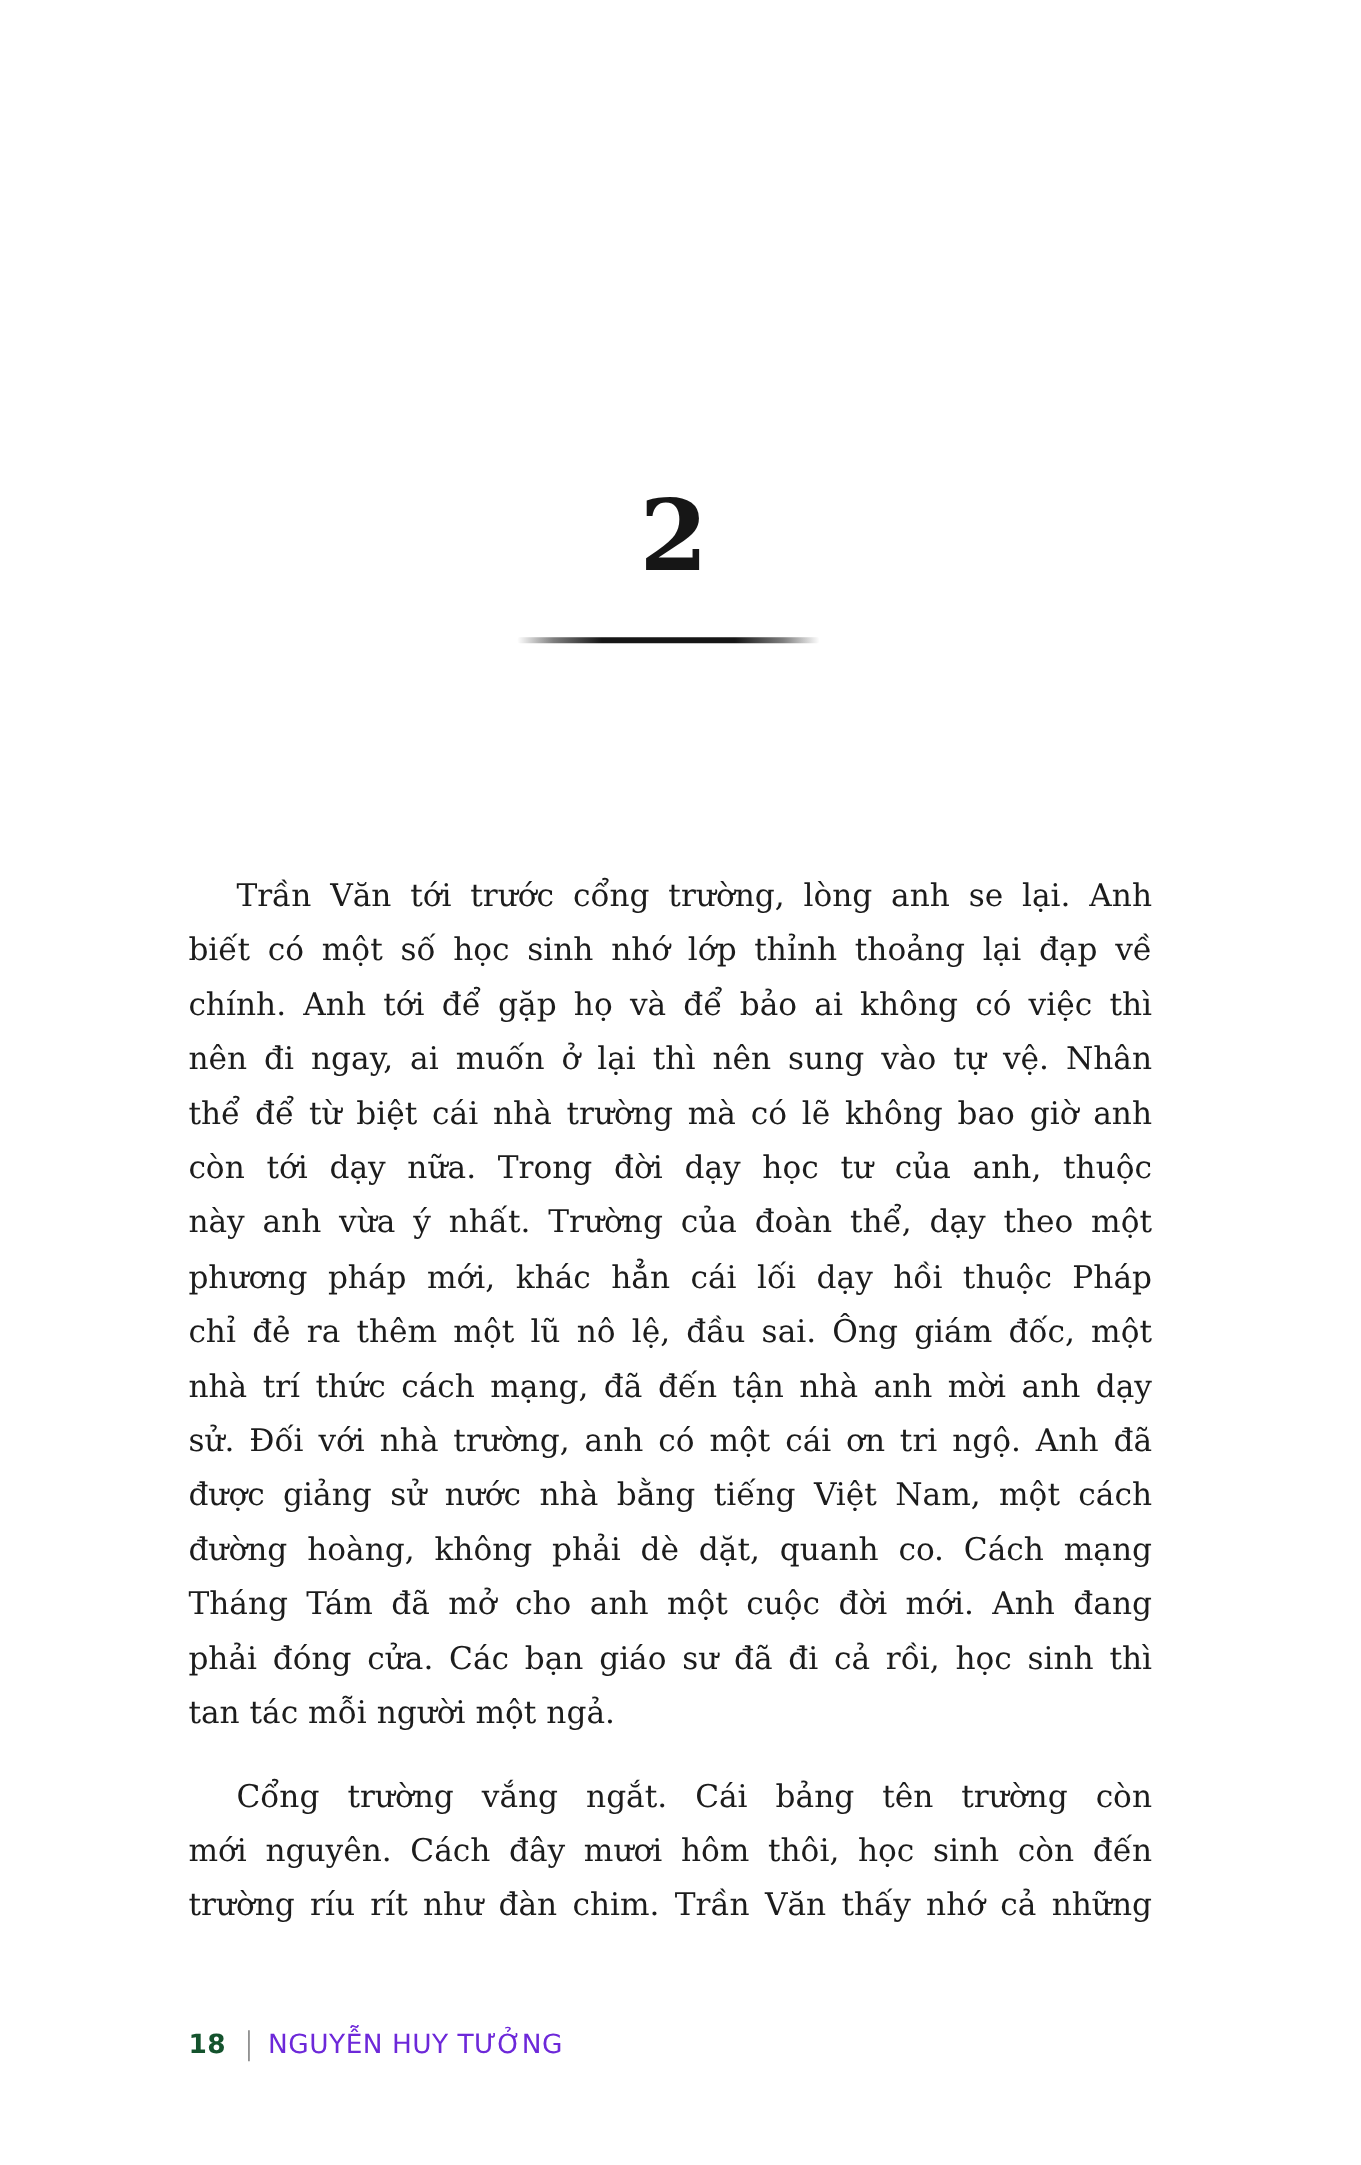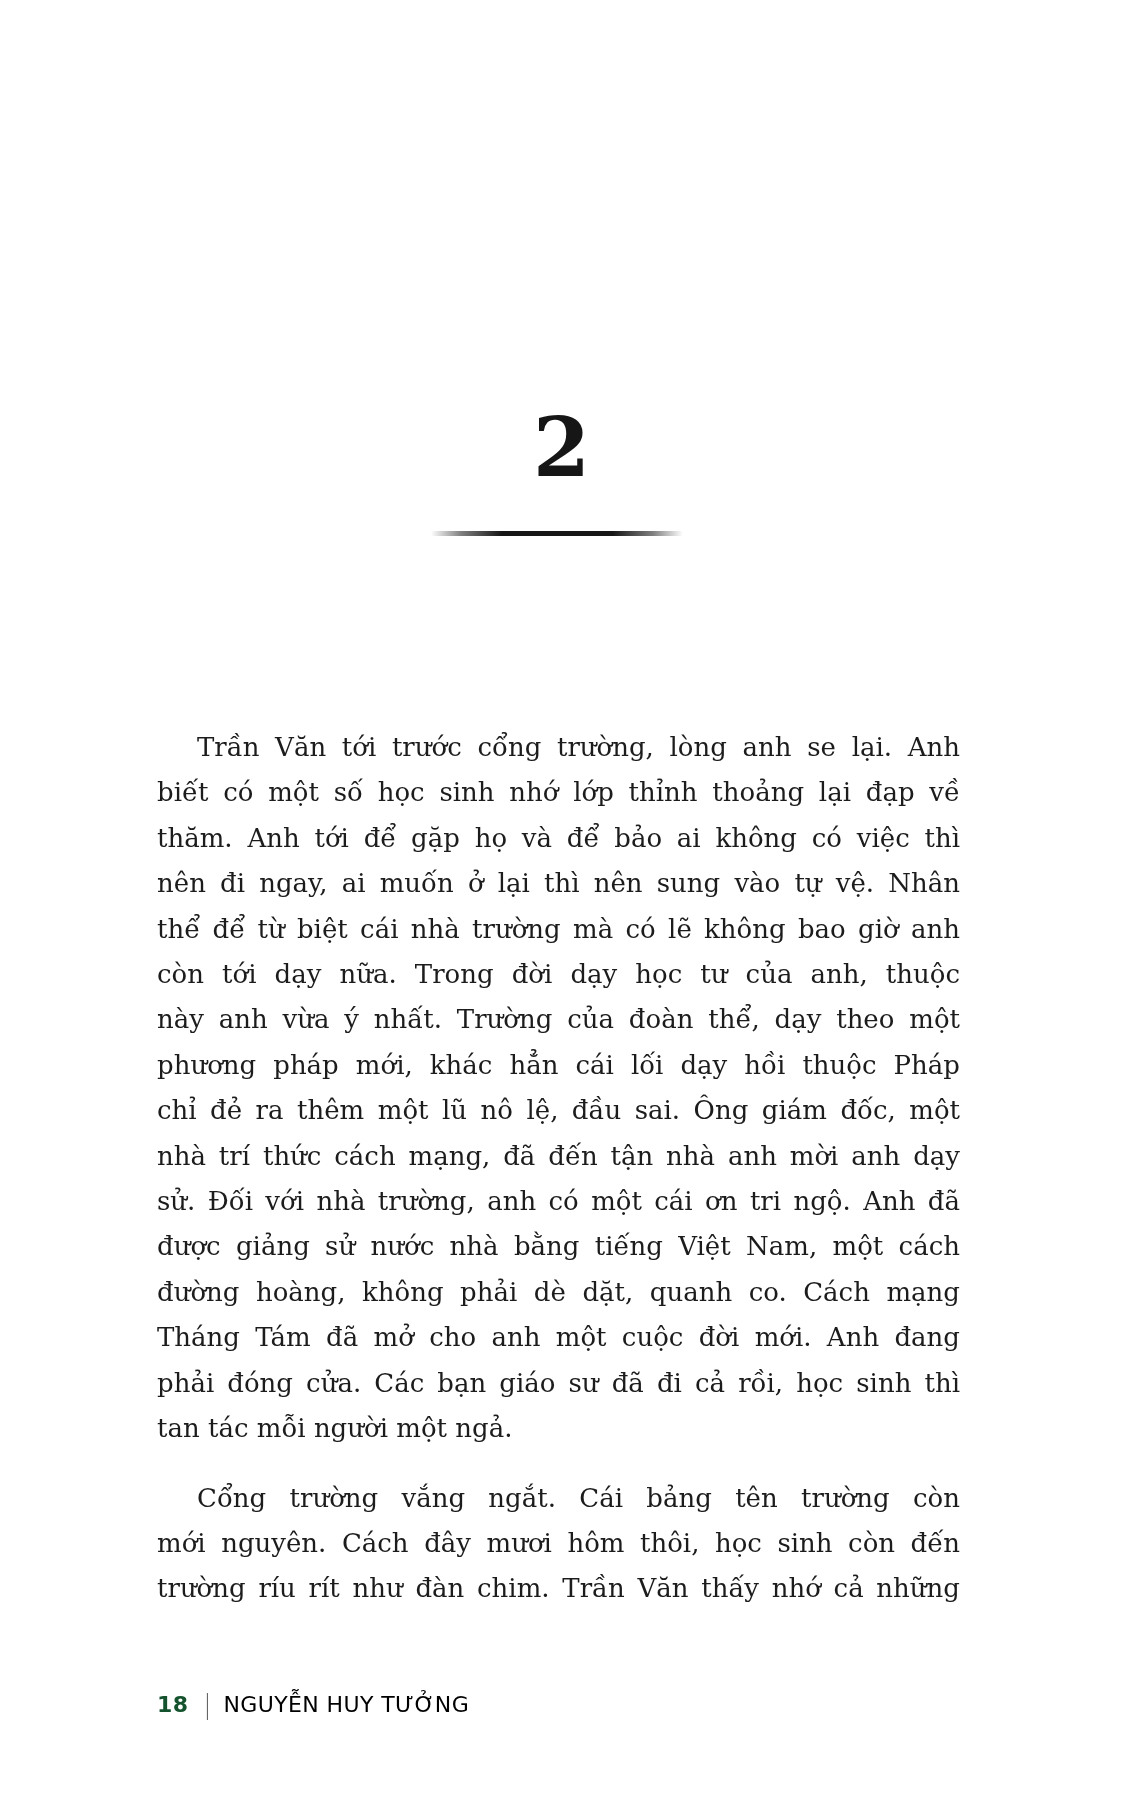--- a/index.html
+++ b/index.html
@@ -87,38 +87,38 @@
   }
   .footer-separator {
     font-weight: 200;
     font-size: 26px;
     color: #3a3a3a;
     margin: 0 12px 0 14px;
     transform: scaleX(0.7);
   }
   .author-name {
     letter-spacing: 0.4px;
-    color: #000000;
+    color: #6d28d9;
   }
 </style>
 </head>
 <body>
 
 <div class="page">
 
   <header>
     <div class="chapter-number">2</div>
     <div class="chapter-divider"></div>
   </header>
 
   <main class="body-text" id="paragraphs">
       <div class="paragraph">
         <div class="line indent">Trần Văn tới trước cổng trường, lòng anh se lại. Anh</div>
         <div class="line">biết có một số học sinh nhớ lớp thỉnh thoảng lại đạp về</div>
-        <div class="line">thăm. Anh tới để gặp họ và để bảo ai không có việc thì</div>
+        <div class="line">chính. Anh tới để gặp họ và để bảo ai không có việc thì</div>
         <div class="line">nên đi ngay, ai muốn ở lại thì nên sung vào tự vệ. Nhân</div>
         <div class="line">thể để từ biệt cái nhà trường mà có lẽ không bao giờ anh</div>
         <div class="line">còn tới dạy nữa. Trong đời dạy học tư của anh, thuộc</div>
         <div class="line">này anh vừa ý nhất. Trường của đoàn thể, dạy theo một</div>
         <div class="line">phương pháp mới, khác hẳn cái lối dạy hồi thuộc Pháp</div>
         <div class="line">chỉ đẻ ra thêm một lũ nô lệ, đầu sai. Ông giám đốc, một</div>
         <div class="line">nhà trí thức cách mạng, đã đến tận nhà anh mời anh dạy</div>
         <div class="line">sử. Đối với nhà trường, anh có một cái ơn tri ngộ. Anh đã</div>
         <div class="line">được giảng sử nước nhà bằng tiếng Việt Nam, một cách</div>
         <div class="line">đường hoàng, không phải dè dặt, quanh co. Cách mạng</div>

